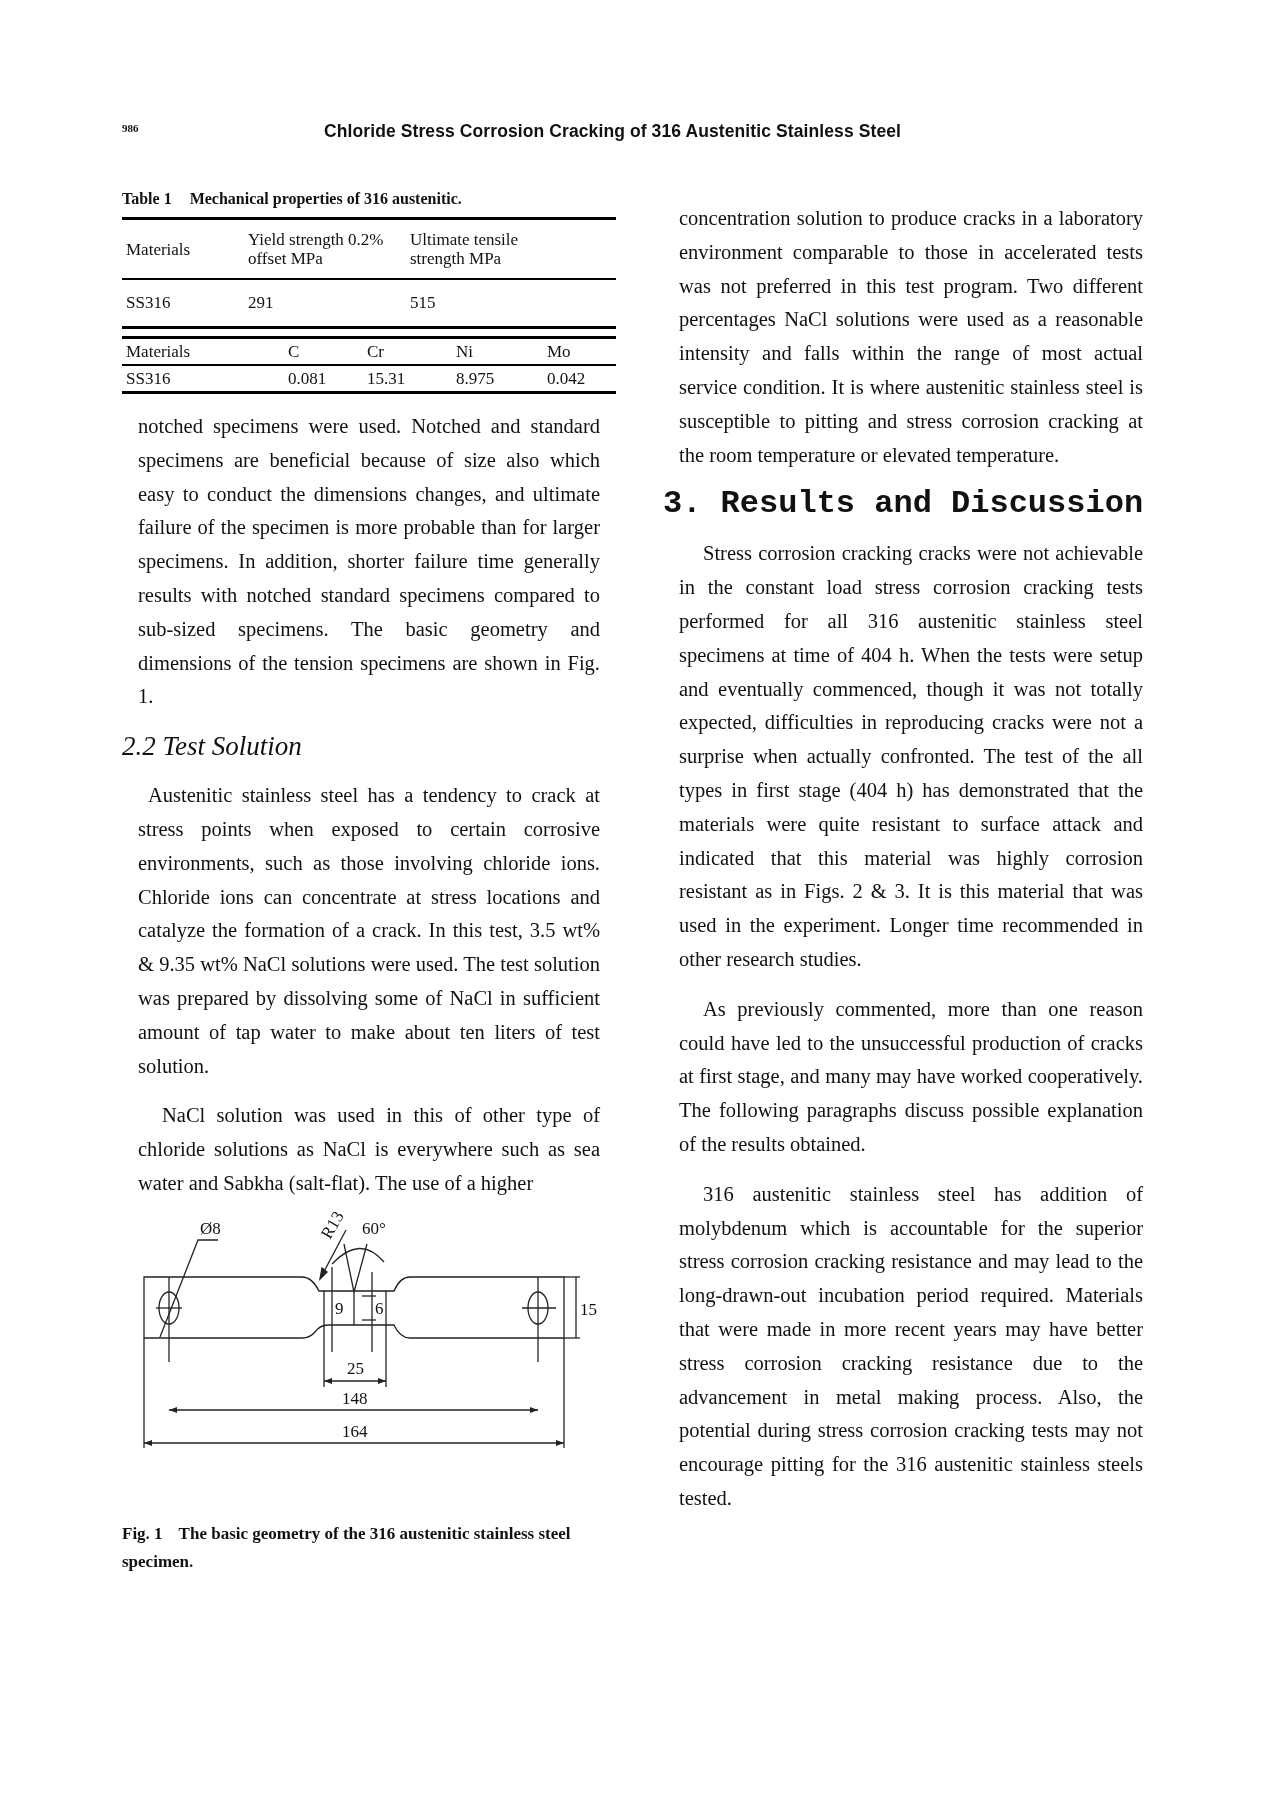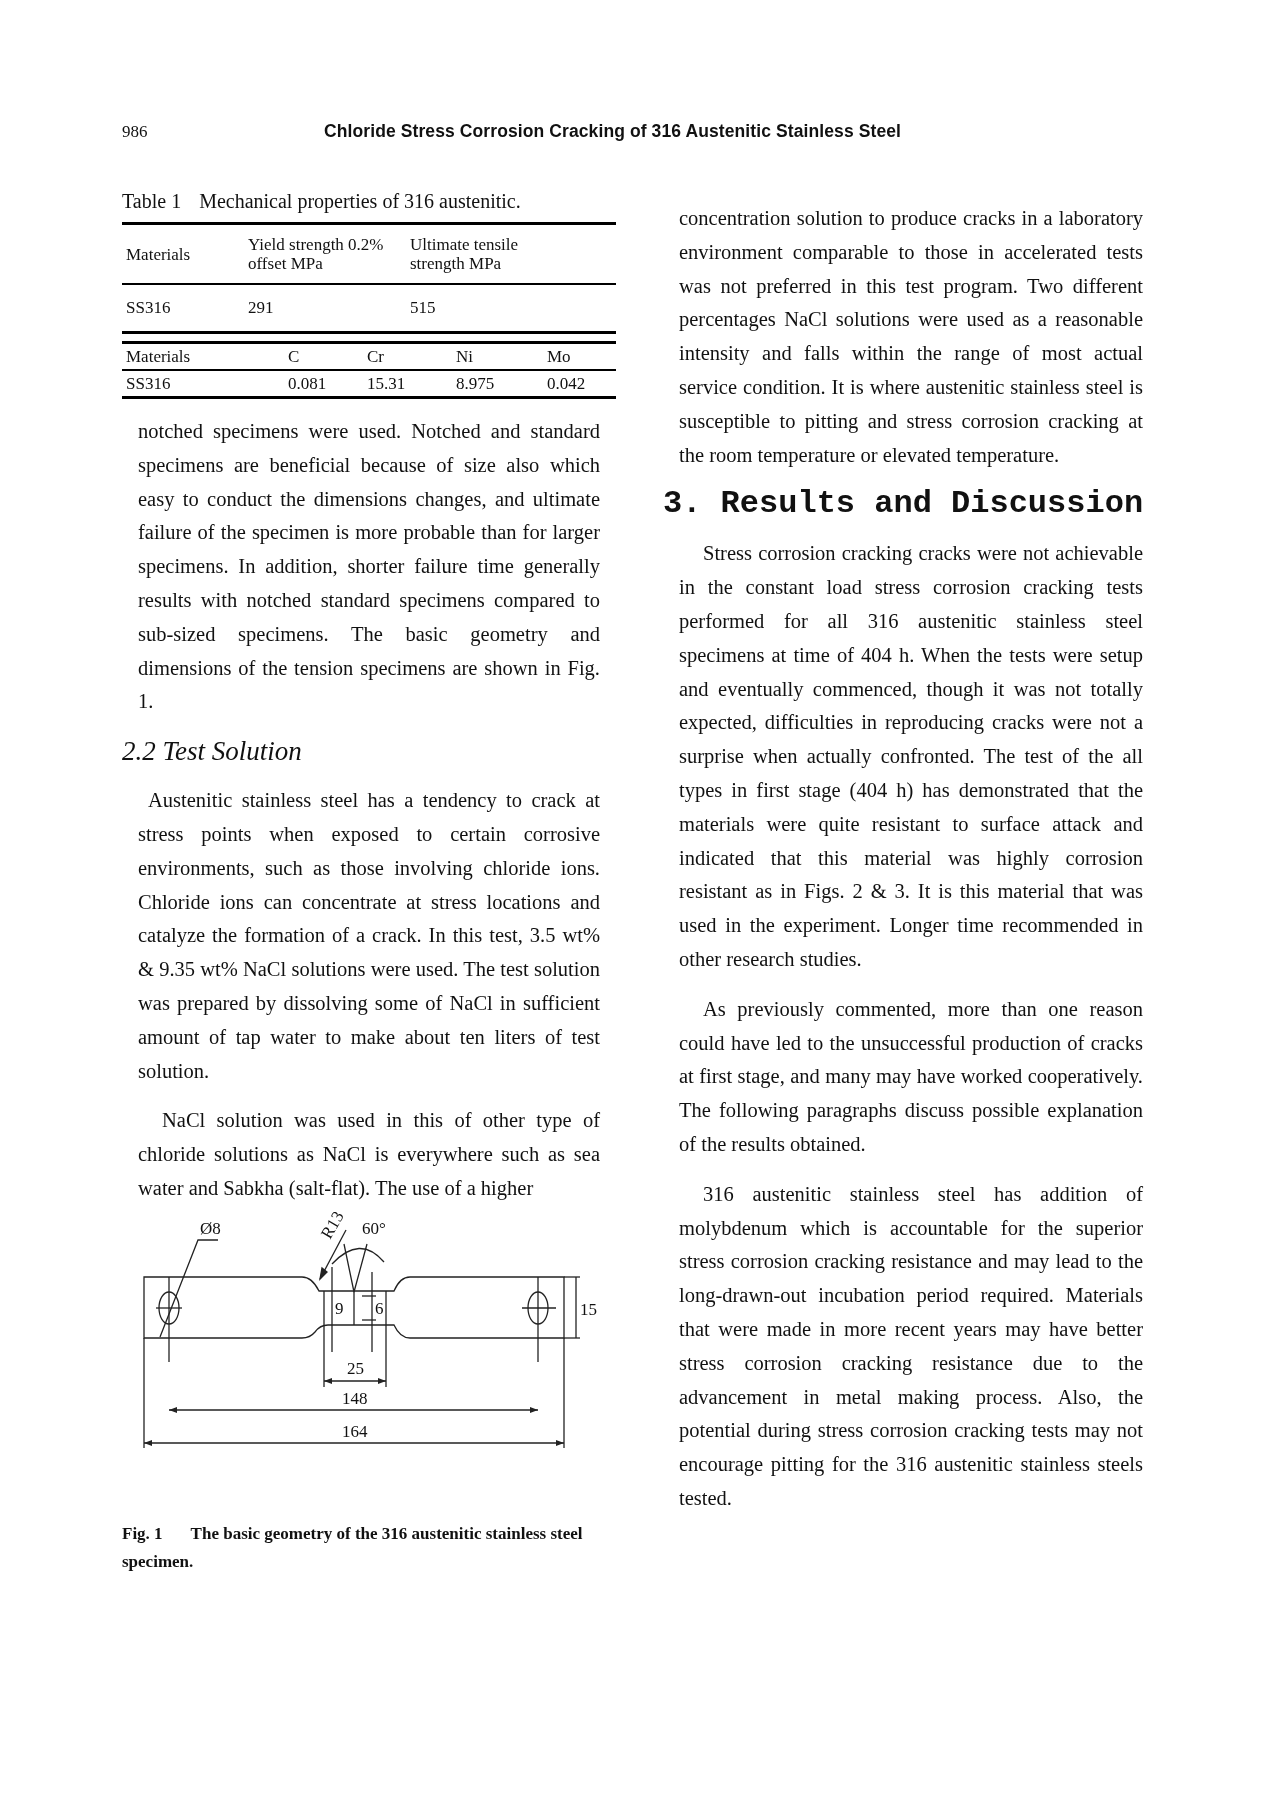--- a/index.html
+++ b/index.html
@@ -1,27 +1,27 @@
 <!DOCTYPE html>
 <html><head>
 <meta charset="utf-8">
 <style>
   html, body { margin: 0; padding: 0; background: #ffffff; }
   body { width: 1272px; height: 1800px; position: relative; overflow: hidden;
          font-family: "Liberation Serif", serif; color: #111; }
   .abs { position: absolute; }
   .running-head { top: 122px; left: 122px; width: 1034px; height: 26px; }
-  .page-no { position: absolute; left: 0; top: 0; font-size: 17px; }
+  .page-no { position: absolute; left: 0; top: 0; font-size: 11px; font-weight: bold; }
   .run-title { position: absolute; left: 202px; top: -1px; font-family: "Liberation Sans", sans-serif;
                font-weight: bold; font-size: 17.5px; letter-spacing: 0.1px; }
 
   .col-left { left: 122px; top: 190px; width: 494px; }
   .col-right { left: 663px; top: 186px; width: 496px; }
 
-  .tcap { font-weight: normal; font-size: 20px; white-space: nowrap; }
+  .tcap { font-weight: bold; font-size: 16px; white-space: nowrap; }
   .tcap .tnum { margin-right: 18px; }
   table { border-collapse: collapse; width: 494px; font-size: 17px; }
   .t1 { margin-top: 9px; border-top: 3.5px solid #000; border-bottom: 3.5px solid #000; }
   .t1 td { vertical-align: top; padding: 0 0 0 4px; line-height: 19px; }
   .t1 tr.hdr td { padding-top: 10px; padding-bottom: 10px; border-bottom: 2px solid #000; }
   .t1 tr.hdr td.mat { vertical-align: middle; }
   .t1 tr.row td { padding-top: 13px; padding-bottom: 14px; }
   .t2cap { margin-top: 17px; }
   .t2 { margin-top: 7px; border-top: 3.5px solid #000; border-bottom: 3.5px solid #000; }
   .t2 td { padding: 2px 0 2px 4px; line-height: 21px; }
@@ -31,21 +31,21 @@
   .body-text p { margin: 16px; }
   .indent { text-indent: 24px; }
   .indent-s { text-indent: 10px; }
   .subhead { font-style: italic; font-size: 27px; margin: 15px 0 16px 0; line-height: 33px; }
   .section-head { font-weight: bold; font-size: 32px; margin: 17px 0 18px 0; line-height: 30px; font-family: Liberation Mono, monospace; }
 
   .figure { left: 122px; top: 1212px; width: 500px; height: 250px; text-align: right; }
   .figure svg { width: 500px; height: 250px; }
   .figure text { font-family: "Liberation Serif", serif; fill: #111; }
   .fig-cap { left: 122px; top: 1520px; width: 500px; font-weight: bold; font-size: 17px; line-height: 28px; }
-  .fig-cap .fnum { margin-right: 28px; }
+  .fig-cap .fnum { margin-right: 16px; }
 </style>
 </head>
 <body>
 
 <div class="abs running-head">
   <span class="page-no">986</span>
   <span class="run-title">Chloride Stress Corrosion Cracking of 316 Austenitic Stainless Steel</span>
 </div>
 
 <div class="abs col-left">

